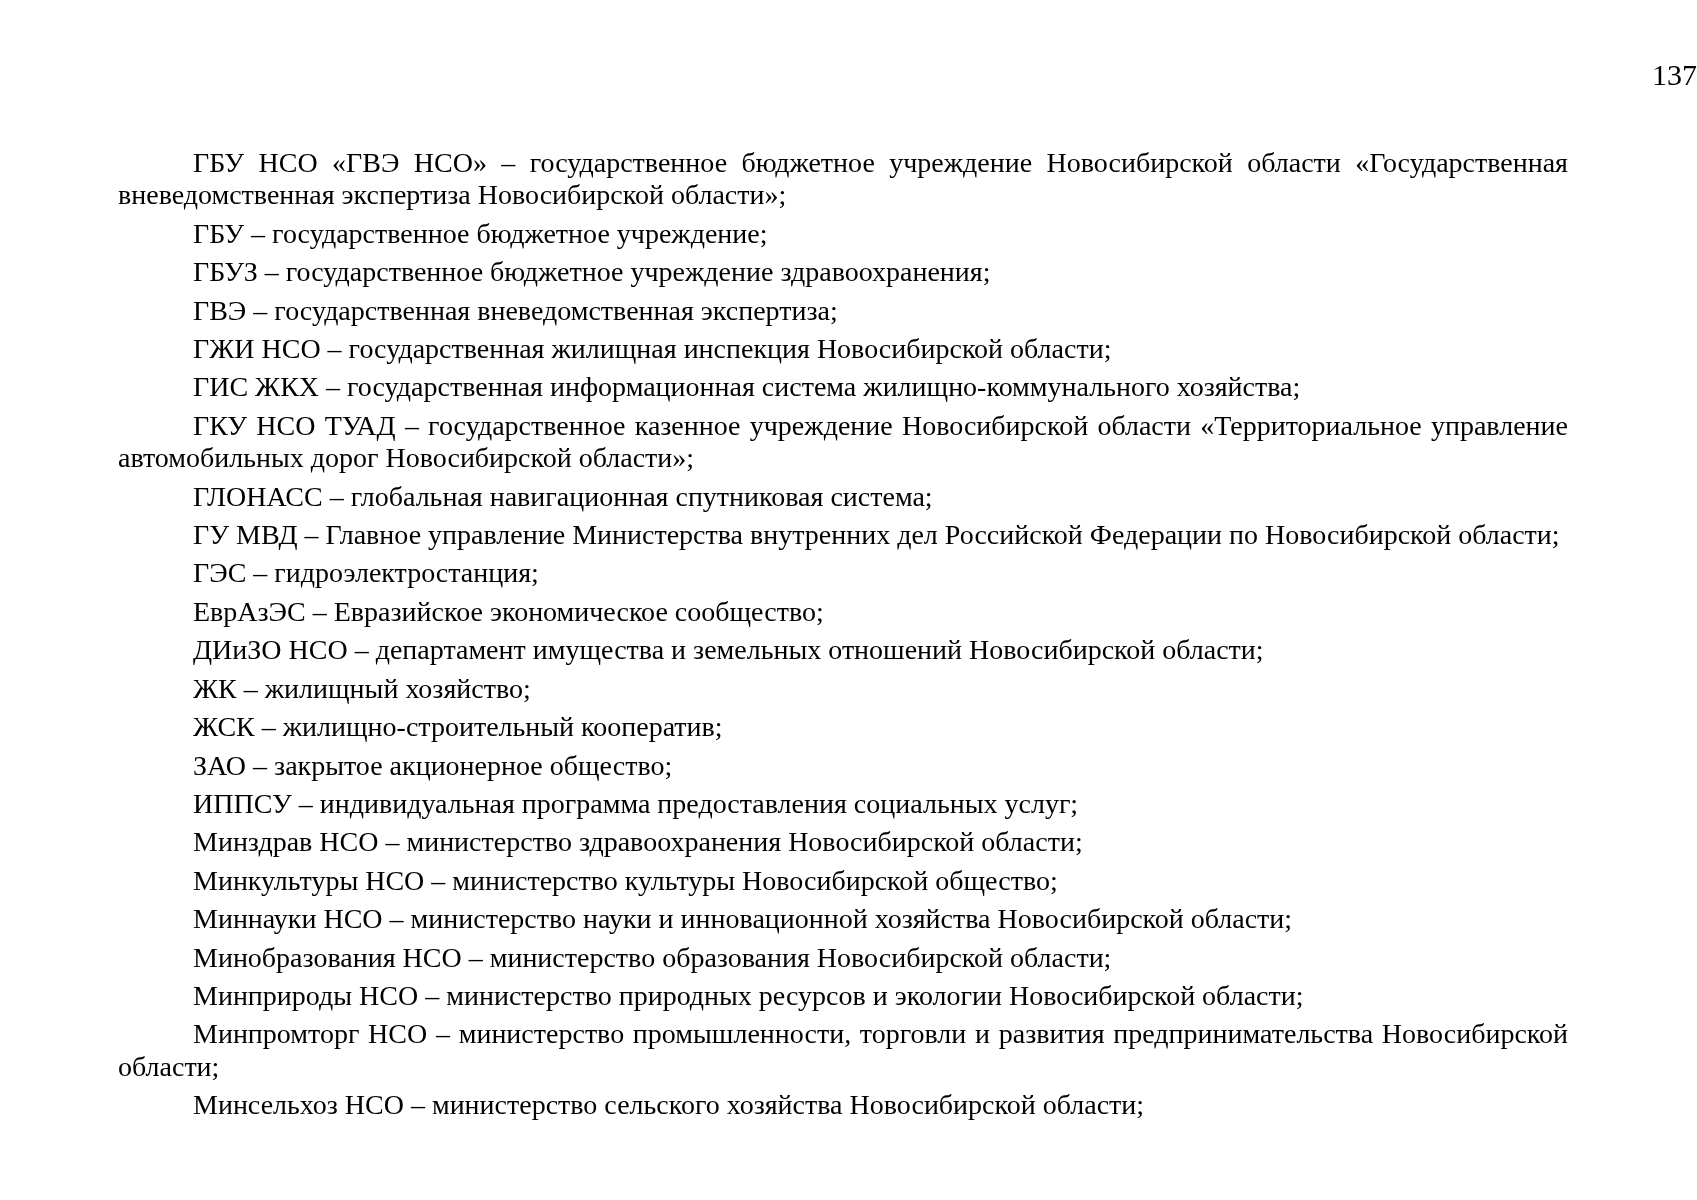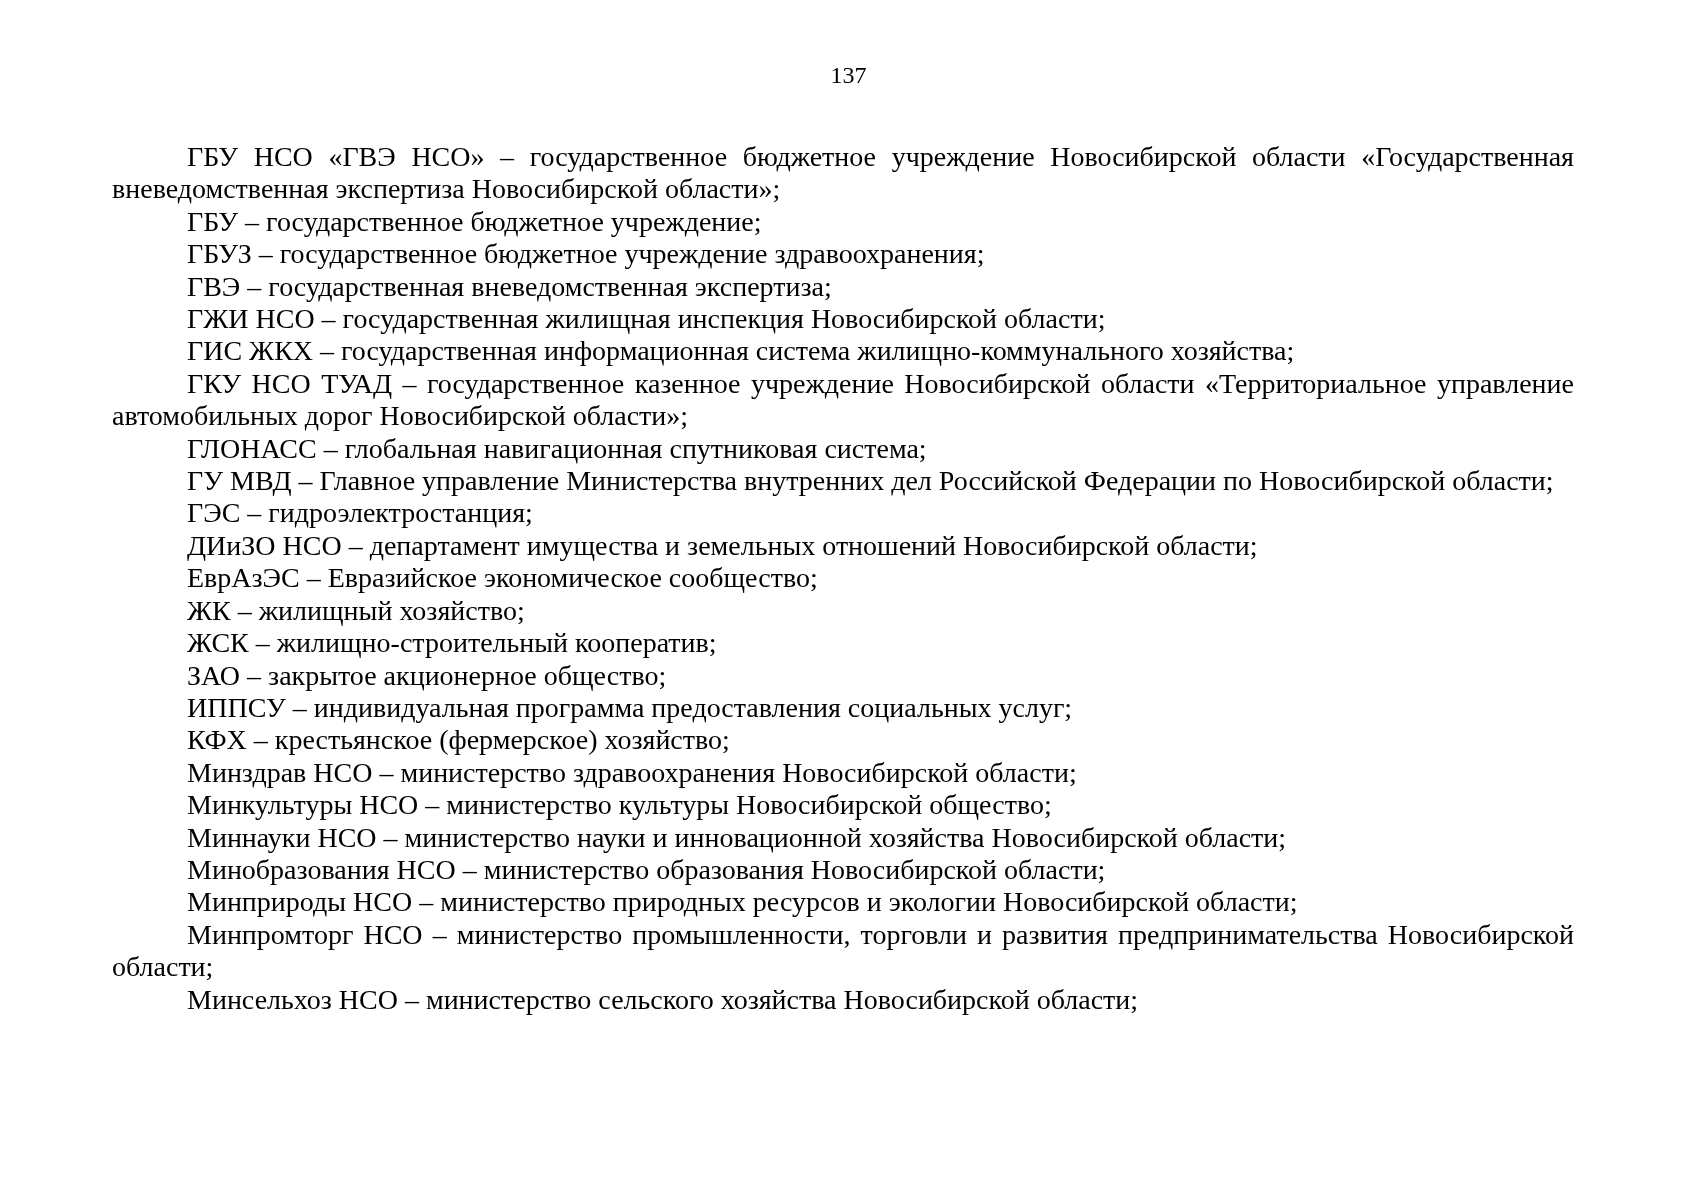--- a/index.html
+++ b/index.html
@@ -14,33 +14,33 @@
     background: #ffffff;
     color: #000000;
     font-family: "Liberation Serif", "DejaVu Serif", serif;
     overflow: hidden;
   }
   .page-number {
     position: absolute;
     top: 62px;
     left: 0;
     width: 100%;
-    text-align: center;
-    font-size: 24px;
+    text-align: right;
+    font-size: 30px;
     line-height: 26px;
     color: #000000;
   }
   .content {
     position: absolute;
     top: 141px;
     left: 112px;
     width: 1462px;
   }
   .entry {
-    margin: 0;
+    margin: 6px;
     padding: 0;
     font-size: 28px;
     line-height: 32.4px;
     text-indent: 75px;
     text-align: justify;
     color: #000000;
     word-spacing: normal;
     hyphens: none;
   }
 </style>
@@ -53,27 +53,26 @@
       <p class="entry">ГБУ НСО «ГВЭ НСО» – государственное бюджетное учреждение Новосибирской области «Государственная вневедомственная экспертиза Новосибирской области»;</p>
       <p class="entry">ГБУ – государственное бюджетное учреждение;</p>
       <p class="entry">ГБУЗ – государственное бюджетное учреждение здравоохранения;</p>
       <p class="entry">ГВЭ – государственная вневедомственная экспертиза;</p>
       <p class="entry">ГЖИ НСО – государственная жилищная инспекция Новосибирской области;</p>
       <p class="entry">ГИС ЖКХ – государственная информационная система жилищно-коммунального хозяйства;</p>
       <p class="entry">ГКУ НСО ТУАД – государственное казенное учреждение Новосибирской области «Территориальное управление автомобильных дорог Новосибирской области»;</p>
       <p class="entry">ГЛОНАСС – глобальная навигационная спутниковая система;</p>
       <p class="entry">ГУ МВД – Главное управление Министерства внутренних дел Российской Федерации по Новосибирской области;</p>
       <p class="entry">ГЭС – гидроэлектростанция;</p>
+      <p class="entry">ЕврАзЭС – Евразийское экономическое сообщество;</p>
       <p class="entry">ДИиЗО НСО – департамент имущества и земельных отношений Новосибирской области;</p>
-      <p class="entry">ЕврАзЭС – Евразийское экономическое сообщество;</p>
       <p class="entry">ЖК – жилищный хозяйство;</p>
       <p class="entry">ЖСК – жилищно-строительный кооператив;</p>
       <p class="entry">ЗАО – закрытое акционерное общество;</p>
       <p class="entry">ИППСУ – индивидуальная программа предоставления социальных услуг;</p>
-      <p class="entry">КФХ – крестьянское (фермерское) хозяйство;</p>
       <p class="entry">Минздрав НСО – министерство здравоохранения Новосибирской области;</p>
       <p class="entry">Минкультуры НСО – министерство культуры Новосибирской общество;</p>
       <p class="entry">Миннауки НСО – министерство науки и инновационной хозяйства Новосибирской области;</p>
       <p class="entry">Минобразования НСО – министерство образования Новосибирской области;</p>
       <p class="entry">Минприроды НСО – министерство природных ресурсов и экологии Новосибирской области;</p>
       <p class="entry">Минпромторг НСО – министерство промышленности, торговли и развития предпринимательства Новосибирской области;</p>
       <p class="entry">Минсельхоз НСО – министерство сельского хозяйства Новосибирской области;</p>
     </div>
 </div>
 

